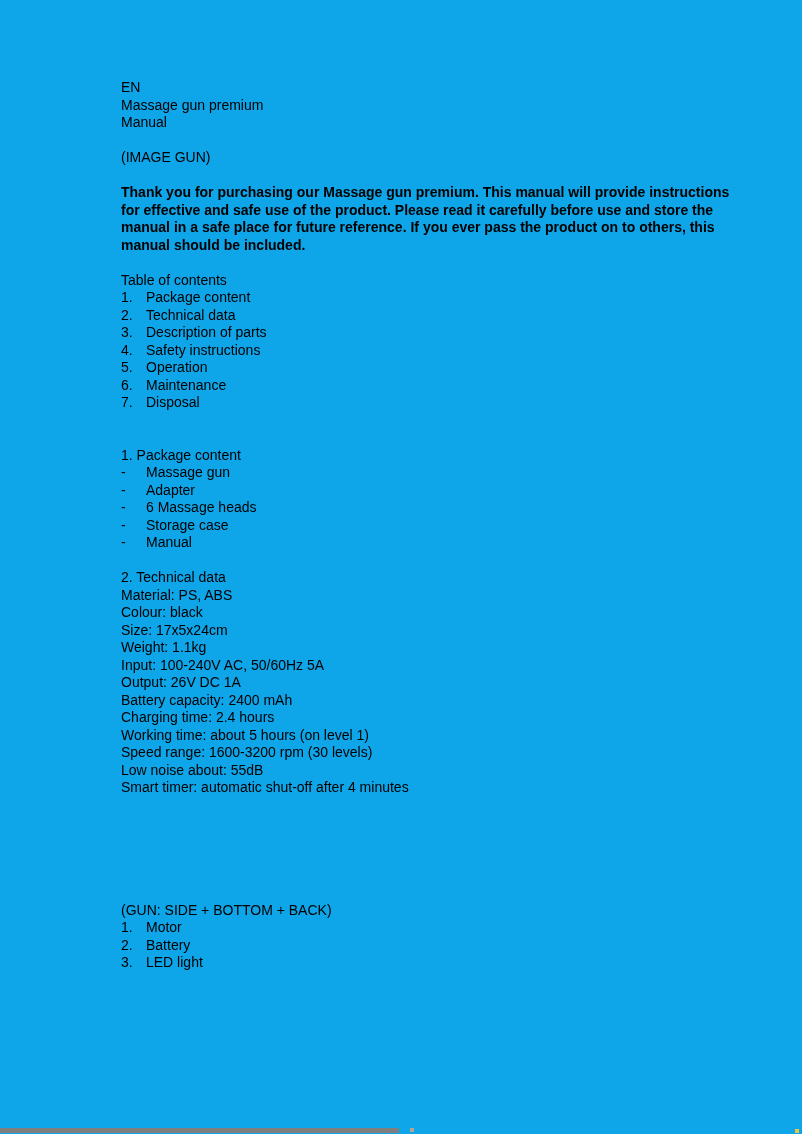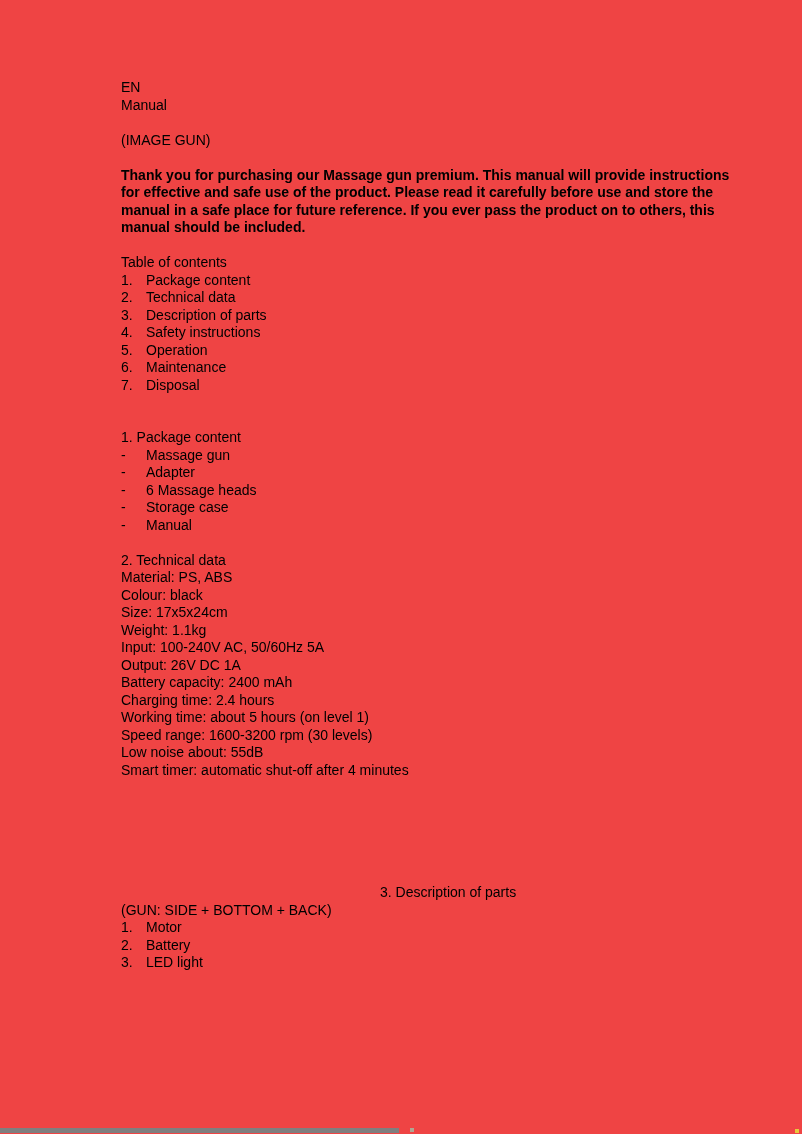--- a/index.html
+++ b/index.html
@@ -13,21 +13,21 @@
     position: relative;
     overflow: hidden;
     font-family: "Liberation Sans", sans-serif;
     color: #000000;
   }
   .page {
     position: absolute;
     left: 0; top: 0;
     width: 802px;
     height: 1134px;
-    background: #ef4444;
+    background: #0ea5e9;
   }
   .content {
     position: absolute;
     left: 121px;
     top: 79px;
     width: 620px;
     font-size: 14px;
     line-height: 17.5px;
   }
   .line { line-height: 17.5px; }
@@ -55,20 +55,21 @@
     width: 4px; height: 4px;
   }
 </style>
 </head>
 <body>
 
 <div class="page">
   <div class="content">
 
     <div class="line">EN</div>
+    <div class="line">Massage gun premium</div>
     <div class="line">Manual</div>
 
     <div class="blank"></div>
 
     <div class="line">(IMAGE GUN)</div>
 
     <div class="blank"></div>
 
     <div class="paragraph">Thank you for purchasing our Massage gun premium. This manual will provide instructions
 for effective and safe use of the product. Please read it carefully before use and store the
@@ -143,21 +144,20 @@
     <div class="line">Output: 26V DC 1A</div>
     <div class="line">Battery capacity: 2400 mAh</div>
     <div class="line">Charging time: 2.4 hours</div>
     <div class="line">Working time: about 5 hours (on level 1)</div>
     <div class="line">Speed range: 1600-3200 rpm (30 levels)</div>
     <div class="line">Low noise about: 55dB</div>
     <div class="line">Smart timer: automatic shut-off after 4 minutes</div>
 
     <div class="gap-large"></div>
 
-    <div class="line bold parts-heading">3. Description of parts</div>
     <div class="line">(GUN: SIDE + BOTTOM + BACK)</div>
     <div class="li-row">
       <span class="marker">1.</span>
       <span>Motor</span>
     </div>
     <div class="li-row">
       <span class="marker">2.</span>
       <span>Battery</span>
     </div>
     <div class="li-row">

